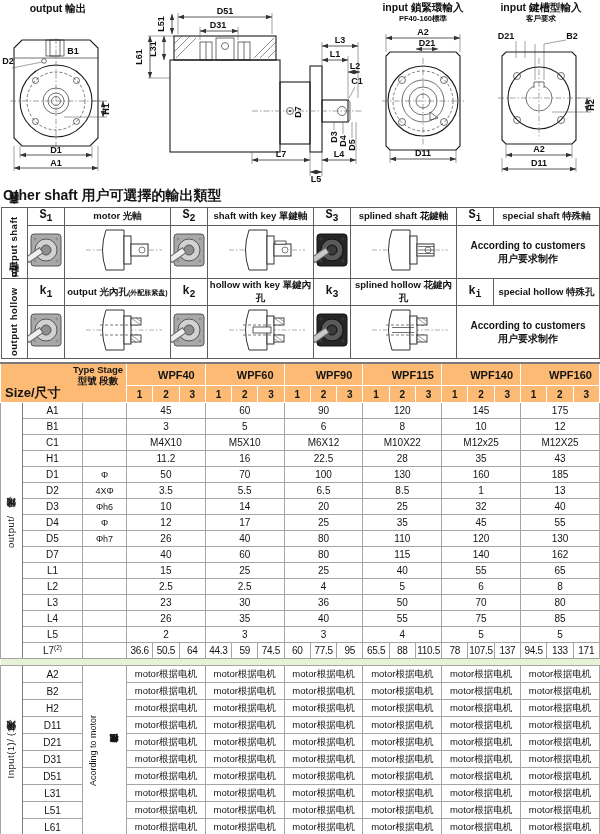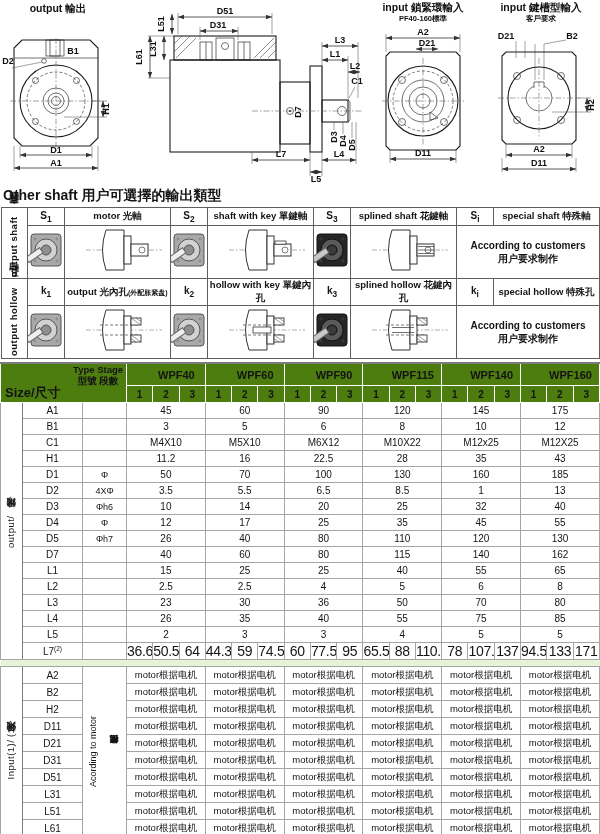--- a/index.html
+++ b/index.html
@@ -18,42 +18,42 @@
   .xl{stroke:#555;stroke-width:0.55;fill:none;}
   .dl{stroke:#333;stroke-width:0.8;fill:none;}
   .cl{stroke:#666;stroke-width:0.6;fill:none;stroke-dasharray:6 2 1.5 2;}
   .dc{stroke:#444;stroke-width:0.7;fill:none;stroke-dasharray:3 2;}
   .hatch{stroke:#444;stroke-width:0.6;}
 
   
   .os-title{font-size:14px;font-weight:bold;margin:3px 0 2px 3px;}
   .shaft-table{width:598px;margin-left:1px;border-collapse:collapse;table-layout:fixed;}
   .shaft-table td{border:1px solid #5e5e5e;text-align:center;vertical-align:middle;padding:0;}
-  .shaft-table .code{font-weight:bold;font-size:10px;}
+  .shaft-table .code{font-weight:bold;font-size:12px;font-family:Liberation Mono, monospace;}
   .shaft-table .desc{font-weight:bold;font-size:9.5px;}
   .shaft-table .desc small{font-size:7px;}
   .shaft-table .side{width:26px;}
   .shaft-table tr.hd{height:18px;}
   .shaft-table tr.fg{height:51px;}
   .shaft-table .note{font-weight:bold;font-size:10px;line-height:1.35;}
   .vtext{writing-mode:vertical-rl;transform:rotate(180deg);margin:0 auto;
          font-size:9.5px;font-weight:bold;letter-spacing:0.5px;white-space:nowrap;}
 
   
   .size-wrap{margin-top:3px;}
   .size-table{width:600px;border-collapse:collapse;table-layout:fixed;
               border-top:2px solid #7a7a7a;border-bottom:3px solid #cbe3aa;font-size:10px;}
   .size-table th,.size-table td{padding:0;text-align:center;vertical-align:middle;overflow:hidden;}
-  .size-table th{background:#4d7c0f;border:1px solid #ffffff;font-weight:bold;}
+  .size-table th{background:#fdba74;border:1px solid #ffffff;font-weight:bold;}
   .size-table th.model{font-size:11px;height:21px;padding-left:21px;}
   .size-table th.stage{font-size:10px;height:16px;font-weight:bold;}
   .size-table td{border:1px solid #a5a5a5;height:15px;}
   .size-table tr.inrow td{height:16px;}
   .size-table td.grp{border-left:1px solid #7c7c7c;}
-  .size-table td.st{border-left:1px solid #cacaca;font-size:14px;letter-spacing:-0.3px;}
+  .size-table td.st{border-left:1px solid #cacaca;font-size:10px;letter-spacing:-0.3px;}
   .size-table td.st.grp{border-left:1px solid #7c7c7c;}
   .size-table td.vlab{background:#fff;border-right:1px solid #7c7c7c;}
   .size-table td.vlab .vtext{font-weight:normal;font-size:9.5px;}
   .size-table td.rname{font-size:10px;}
   .size-table td.rsym{font-size:9px;}
   .size-table td.mnote{font-size:9px;}
   .size-table td.mnote .mn{display:flex;justify-content:center;gap:1px;}
   .size-table td.mnote .vtext{font-weight:normal;font-size:9px;letter-spacing:0;}
   .size-table td.motor{font-size:9.5px;}
   .size-table tr.sep td{height:6px;background:#e7f3d6;border-left:none;border-right:none;}

